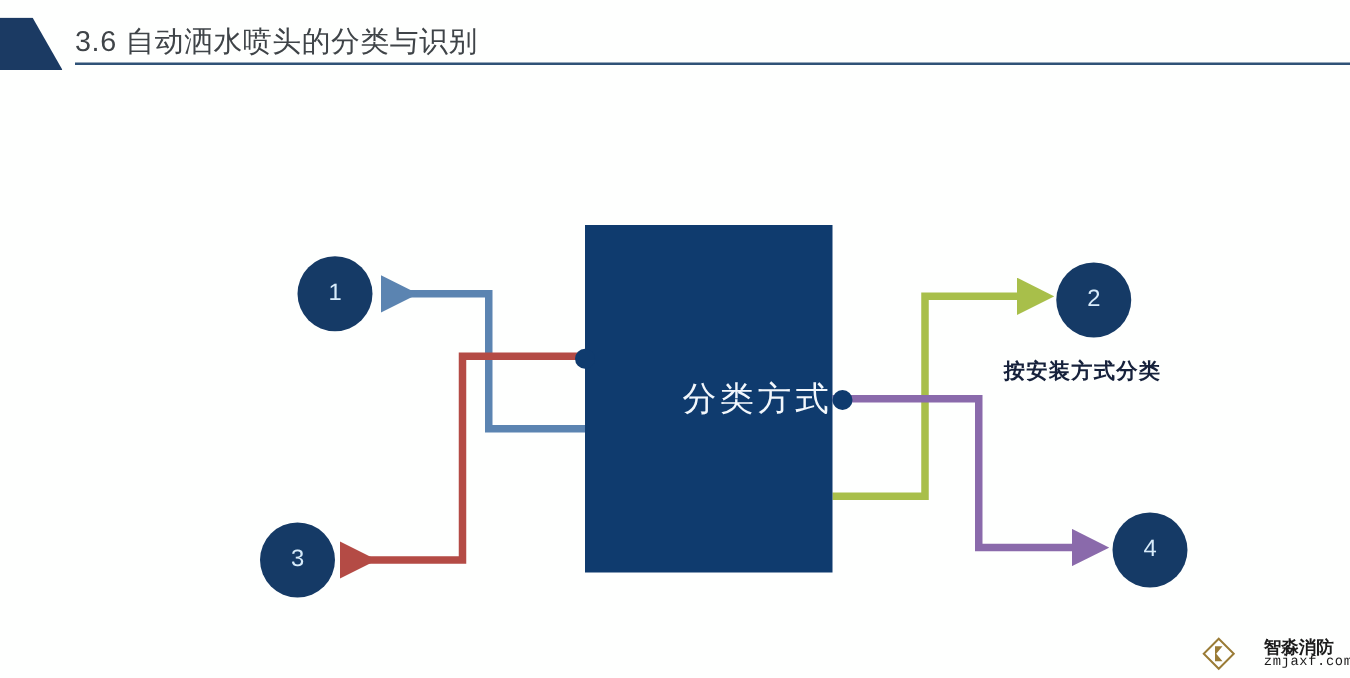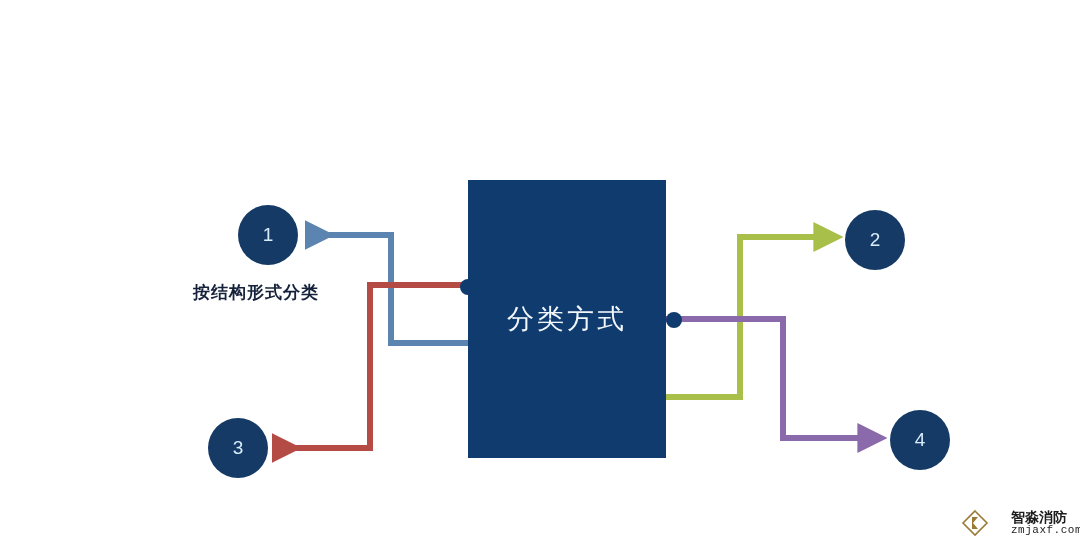--- a/index.html
+++ b/index.html
@@ -58,21 +58,21 @@
   }
 
   
   #center-node {
     position: absolute;
     left: 468px; top: 118px;
     width: 198px; height: 278px;
     background: #0f3b6e;
     display: flex;
     align-items: center;
-    justify-content: center;
+    justify-content: flex-end;
   }
   #center-node-label {
     color: #f2f7fc;
     font-size: 27px;
     letter-spacing: 3px;
     white-space: nowrap;
   }
   .node-port {
     position: absolute;
     width: 16px;
@@ -141,20 +141,25 @@
     font-family: "Liberation Mono", "DejaVu Sans Mono", monospace;
     white-space: nowrap;
     letter-spacing: 0.5px;
   }
 </style>
 </head>
 <body>
 
 <div id="slide">
 
+  <div id="header-bar">
+    <div id="header-accent"></div>
+    <div id="header-title">3.6 自动洒水喷头的分类与识别</div>
+    <div id="header-rule"></div>
+  </div>
 
   <div id="diagram">
 
     <svg id="connector-layer" viewBox="0 0 1080 480" width="1080" height="480">
       <defs>
         <marker id="arrow-blue" markerWidth="5" markerHeight="5" refX="3.1" refY="2.5" orient="auto" markerUnits="strokeWidth">
           <path d="M5,0 L5,5 L0,2.5 z" fill="#5b84b1"></path>
         </marker>
         <marker id="arrow-red" markerWidth="5" markerHeight="5" refX="3.1" refY="2.5" orient="auto" markerUnits="strokeWidth">
           <path d="M5,0 L5,5 L0,2.5 z" fill="#b44b45"></path>
@@ -178,25 +183,25 @@
 
     <div id="center-node">
       <span id="center-node-label">分类方式</span>
     </div>
     <div id="port-left" class="node-port"></div>
     <div id="port-right" class="node-port"></div>
 
     <div id="circle-1" class="branch-circle">
       <span>1</span>
     </div>
-    <div id="label-1" class="branch-label">按结构形式分类</div>
 
     <div id="circle-2" class="branch-circle">
       <span>2</span>
     </div>
+    <div id="label-2" class="branch-label">按安装方式分类</div>
 
     <div id="circle-3" class="branch-circle">
       <span>3</span>
     </div>
 
     <div id="circle-4" class="branch-circle">
       <span>4</span>
     </div>
   </div>
 

